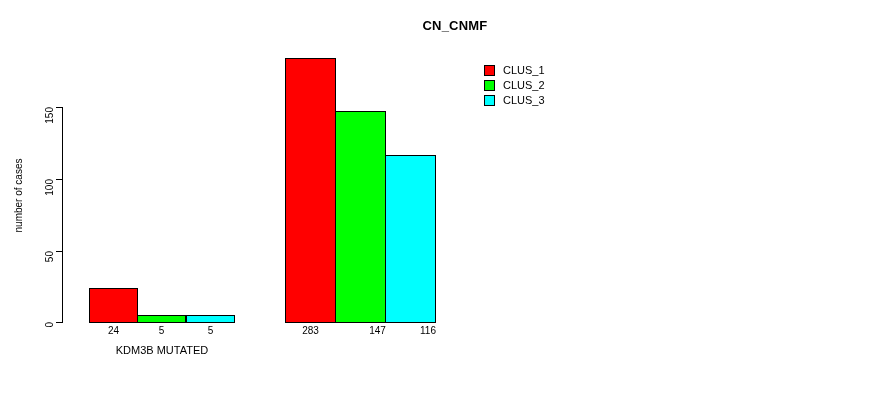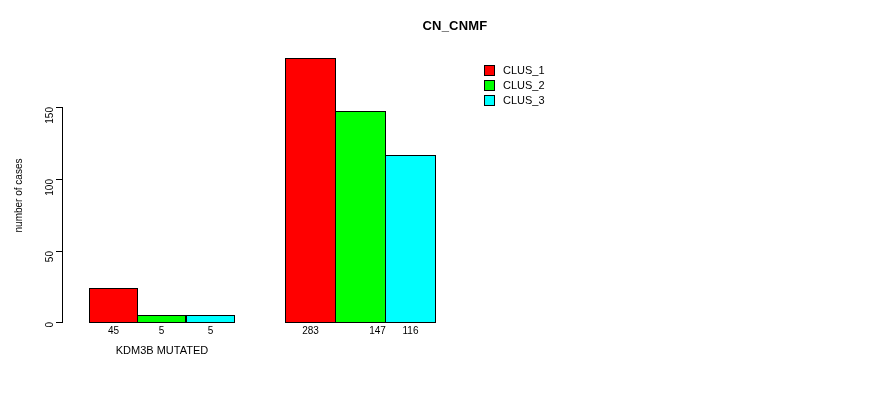--- a/index.html
+++ b/index.html
@@ -166,33 +166,33 @@
   <div class="y-tick-wrap" style="top:317px;">
     <span class="y-tick-label">0</span>
   </div>
 
   <div class="y-axis-title">number of cases</div>
 
   <div class="bar" style="left:89px; width:49px; top:288px; height:35px; background:#FF0000;"></div>
   <div class="bar" style="left:137px; width:49px; top:315px; height:8px; background:#00FF00;"></div>
   <div class="bar" style="left:186px; width:49px; top:315px; height:8px; background:#00FFFF;"></div>
 
-  <div class="value-label" style="left:89px; width:49px; top:325px;">45</div>
+  <div class="value-label" style="left:89px; width:49px; top:325px;">24</div>
   <div class="value-label" style="left:137px; width:49px; top:325px;">5</div>
   <div class="value-label" style="left:186px; width:49px; top:325px;">5</div>
 
   <div class="group-label" style="left:62px; width:200px; top:344px;">KDM3B MUTATED</div>
 
   <div class="bar" style="left:285px; width:51px; top:58px; height:265px; background:#FF0000;"></div>
   <div class="bar" style="left:335px; width:51px; top:111px; height:212px; background:#00FF00;"></div>
   <div class="bar" style="left:385px; width:51px; top:155px; height:168px; background:#00FFFF;"></div>
 
   <div class="value-label" style="left:285px; width:51px; top:325px;">283</div>
   <div class="value-label" style="left:352px; width:51px; top:325px;">147</div>
-  <div class="value-label" style="left:385px; width:51px; top:325px;">116</div>
+  <div class="value-label" style="left:385px; width:51px; top:325px;text-align:right;">116</div>
 
 
   <div class="legend">
     <div class="legend-row">
       <span class="legend-swatch" style="background:#FF0000;"></span>
       <span class="legend-text">CLUS_1</span>
     </div>
     <div class="legend-row">
       <span class="legend-swatch" style="background:#00FF00;"></span>
       <span class="legend-text">CLUS_2</span>

